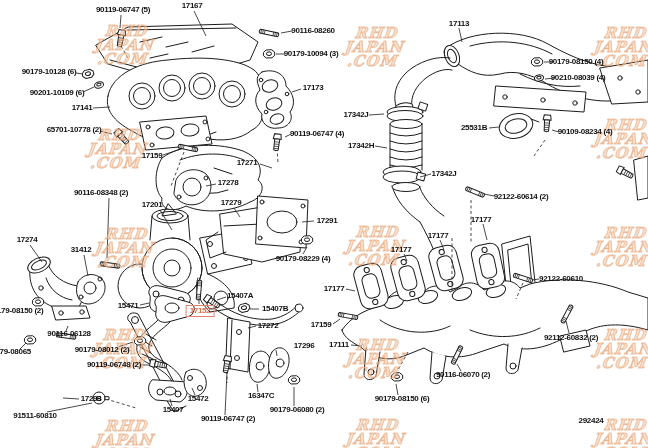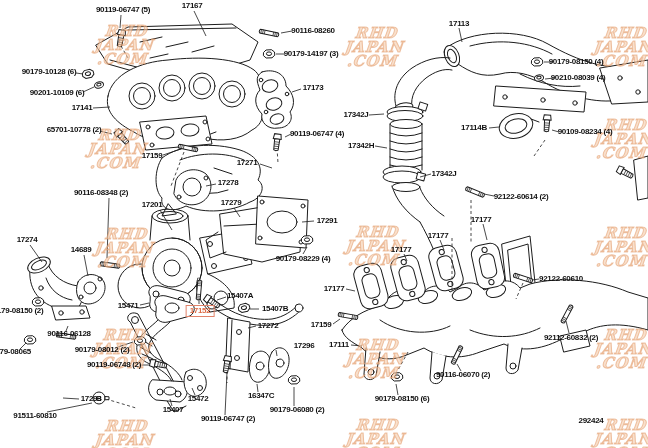--- a/index.html
+++ b/index.html
@@ -474,37 +474,37 @@
       <div class="plabel" style="left: 123px; top: 10px;">90119-06747 (5)</div>
       <div class="plabel" style="left: 192px; top: 6px;">17167</div>
       <div class="plabel" style="left: 49px; top: 72px;">90179-10128 (6)</div>
       <div class="plabel" style="left: 57px; top: 93px;">90201-10109 (6)</div>
       <div class="plabel" style="left: 82px; top: 108px;">17141</div>
       <div class="plabel" style="left: 74px; top: 130px;">65701-10778 (2)</div>
       <div class="plabel" style="left: 152px; top: 156px;">17159</div>
       <div class="plabel" style="left: 101px; top: 193px;">90116-08348 (2)</div>
       <div class="plabel" style="left: 152px; top: 205px;">17201</div>
       <div class="plabel" style="left: 27px; top: 240px;">17274</div>
-      <div class="plabel" style="left: 81px; top: 250px;">14689</div>
+      <div class="plabel" style="left: 81px; top: 250px;">31412</div>
       <div class="plabel" style="left: 247px; top: 163px;">17271</div>
       <div class="plabel" style="left: 228px; top: 183px;">17278</div>
       <div class="plabel" style="left: 231px; top: 203px;">17279</div>
       <div class="plabel" style="left: 327px; top: 221px;">17291</div>
       <div class="plabel" style="left: 303px; top: 259px;">90179-08229 (4)</div>
       <div class="plabel" style="left: 313px; top: 88px; text-align: right;">17173</div>
       <div class="plabel" style="left: 317px; top: 134px;">90119-06747 (4)</div>
       <div class="plabel" style="left: 313px; top: 31px;">90116-08260</div>
-      <div class="plabel" style="left: 311px; top: 54px;">90179-14197 (3)</div>
+      <div class="plabel" style="left: 311px; top: 54px;">90179-10094 (3)</div>
       <div class="plabel" style="left: 356px; top: 115px;">17342J</div>
       <div class="plabel" style="left: 361px; top: 146px;">17342H</div>
       <div class="plabel" style="left: 444px; top: 174px;">17342J</div>
       <div class="plabel" style="left: 459px; top: 24px;">17113</div>
       <div class="plabel" style="left: 576px; top: 62px;">90179-08150 (4)</div>
       <div class="plabel" style="left: 578px; top: 78px;">90210-08039 (4)</div>
-      <div class="plabel" style="left: 474px; top: 128px;">17114B</div>
+      <div class="plabel" style="left: 474px; top: 128px;">25531B</div>
       <div class="plabel" style="left: 585px; top: 132px;">90109-08234 (4)</div>
       <div class="plabel" style="left: 521px; top: 197px;">92122-60614 (2)</div>
       <div class="plabel" style="left: 481px; top: 220px;">17177</div>
       <div class="plabel" style="left: 438px; top: 236px;">17177</div>
       <div class="plabel" style="left: 401px; top: 250px;">17177</div>
       <div class="plabel" style="left: 334px; top: 289px;">17177</div>
       <div class="plabel" style="left: 561px; top: 279px;">92122-60610</div>
       <div class="plabel" style="left: 571px; top: 338px;">92112-60832 (2)</div>
       <div class="plabel" style="left: 463px; top: 375px;">90116-06070 (2)</div>
       <div class="plabel" style="left: 402px; top: 399px;">90179-08150 (6)</div>

